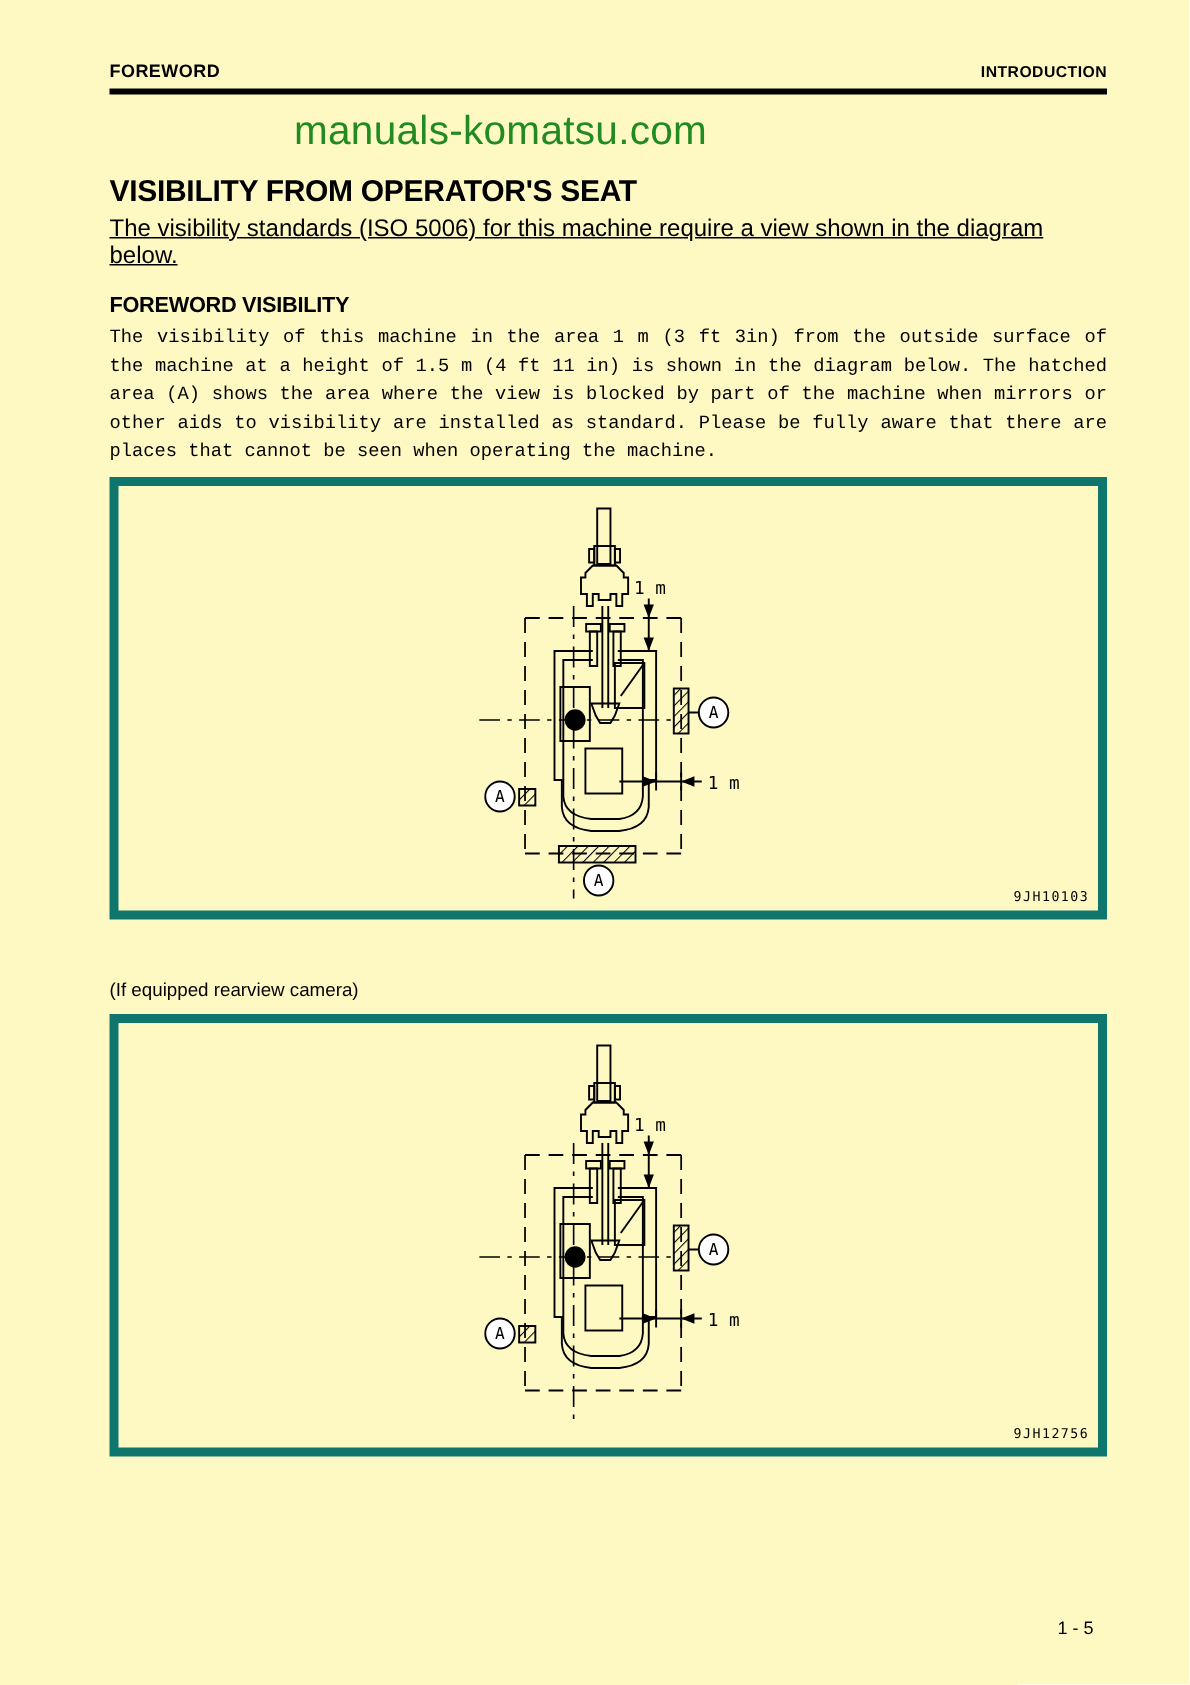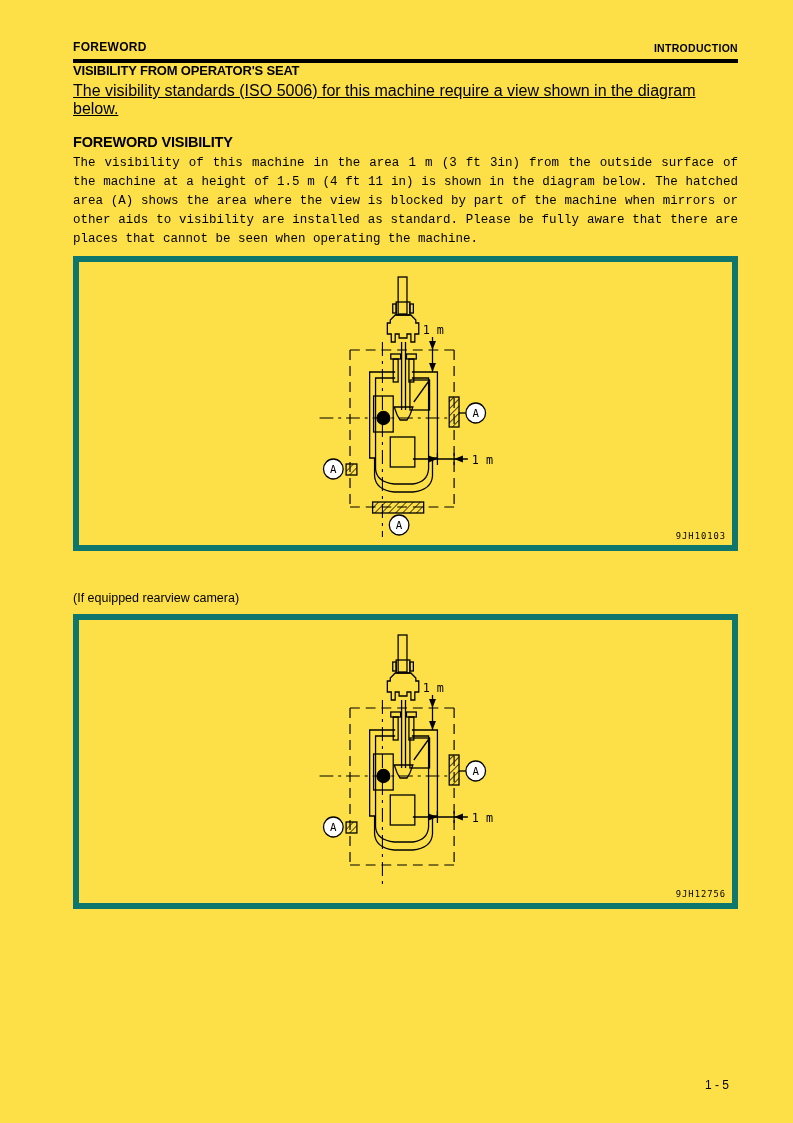--- a/index.html
+++ b/index.html
@@ -1,37 +1,37 @@
 <!DOCTYPE html>
 <html><head>
 <meta charset="utf-8">
 <style>
   html,body{margin:0;padding:0;background:#ffffff;}
   .page{
     position:relative;
     width:793px;height:1123px;
-    background:#fde047;
+    background:#fef9c3;
     font-family:"Liberation Sans",sans-serif;
     color:#000;
     overflow:hidden;
   }
   .content{margin-left:73px;width:665px;}
   .header-row{
     display:flex;justify-content:space-between;align-items:flex-end;
     padding-top:40px;
   }
   .header-left{font-size:12px;font-weight:bold;letter-spacing:.3px;}
   .header-right{font-size:10.5px;font-weight:bold;letter-spacing:.3px;}
   .header-rule{margin-top:5px;height:4px;background:#000;}
   .watermark{
     margin:9px 0 0 123px;
     font-size:27px;
     letter-spacing:.2px;
   }
-  .h1{margin-top:0;font-size:13px;font-weight:bold;letter-spacing:-.2px;}
+  .h1{margin-top:14px;font-size:20px;font-weight:bold;letter-spacing:-.2px;}
   .p1{margin-top:4px;font-size:16px;line-height:18px;text-decoration:underline;}
   .h2{margin-top:16px;font-size:14.5px;font-weight:bold;letter-spacing:-.2px;}
   .p2{margin-top:4px;font-size:12.5px;line-height:19px;text-align:justify;font-family:Liberation Mono, monospace;}
   .figure{
     margin-top:7px;
     height:283px;
     border:6px solid #0f766e;
     position:relative;
   }
   .figure svg{display:block;width:100%;height:100%;}
@@ -51,20 +51,21 @@
 
 <div class="page">
   <div class="content">
 
     <div class="header-row">
       <span class="header-left">FOREWORD</span>
       <span class="header-right">INTRODUCTION</span>
     </div>
     <div class="header-rule"></div>
 
+    <div class="watermark" style="color: rgb(33, 138, 33);">manuals-komatsu.com</div>
 
     <div class="h1">VISIBILITY FROM OPERATOR'S SEAT</div>
     <div class="p1">The visibility standards (ISO 5006) for this machine require a view shown in the diagram below.</div>
 
     <div class="h2">FOREWORD VISIBILITY</div>
     <div class="p2">The visibility of this machine in the area 1 m (3 ft 3in) from the outside surface of the machine at a height of 1.5 m (4 ft 11 in) is shown in the diagram below. The hatched area (A) shows the area where the view is blocked by part of the machine when mirrors or other aids to visibility are installed as standard. Please be fully aware that there are places that cannot be seen when operating the machine.</div>
 
     <div class="figure fig1">
       <svg viewBox="0 0 665 283" preserveAspectRatio="none">
         <defs>

